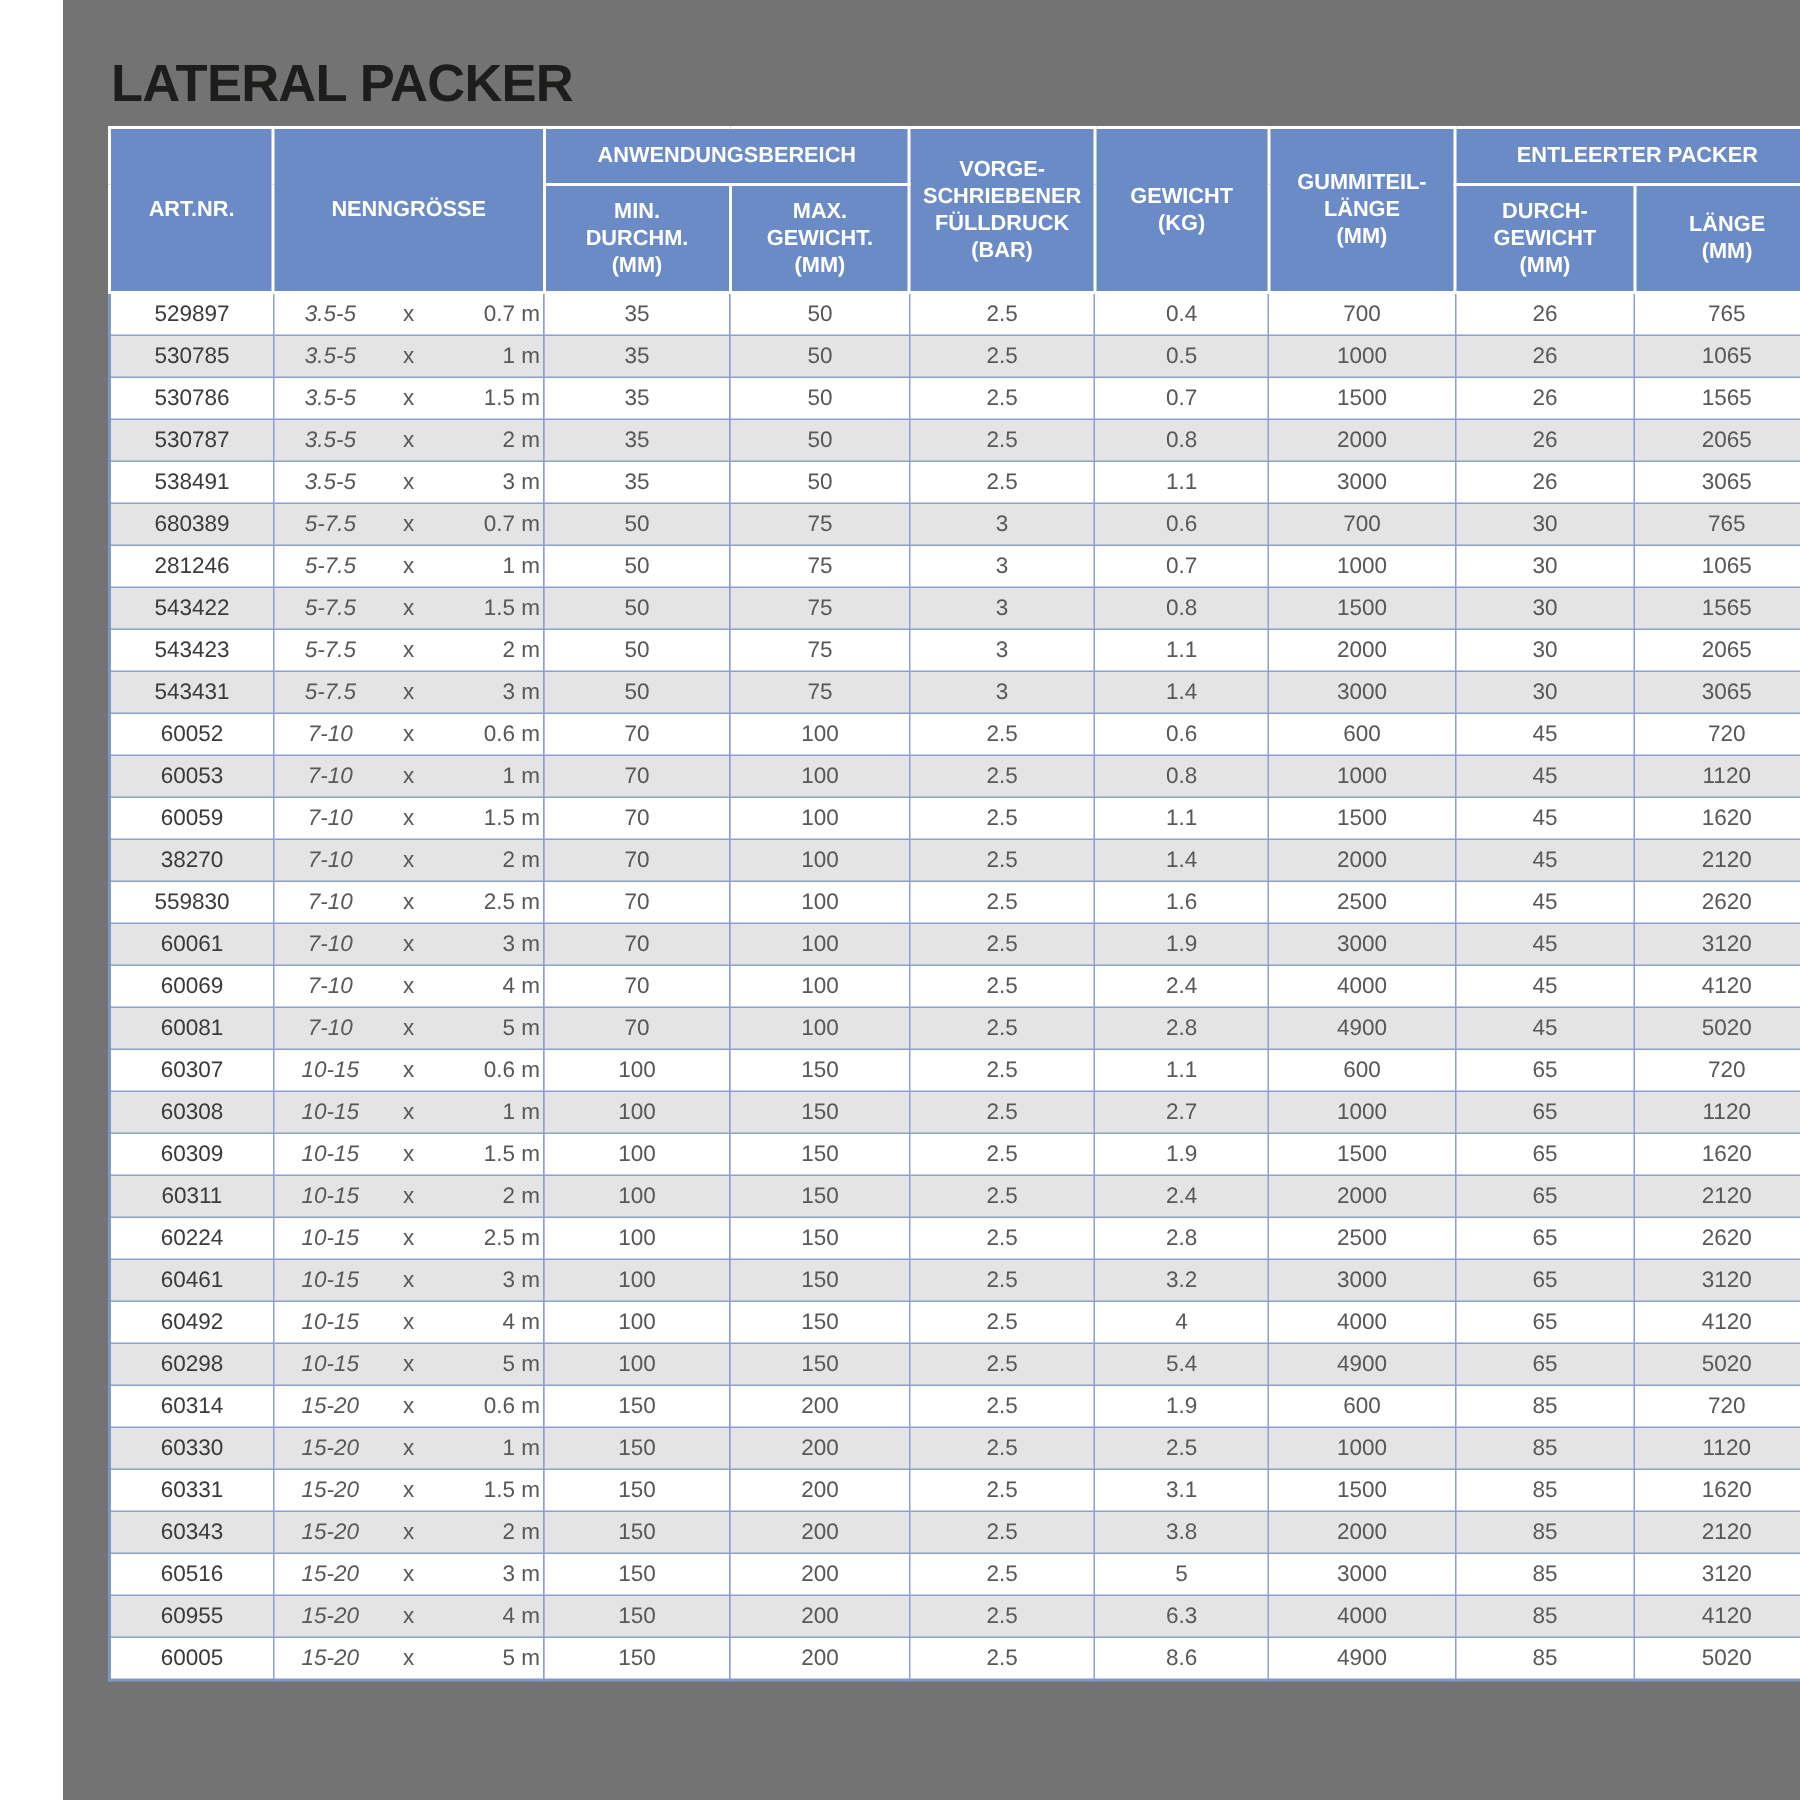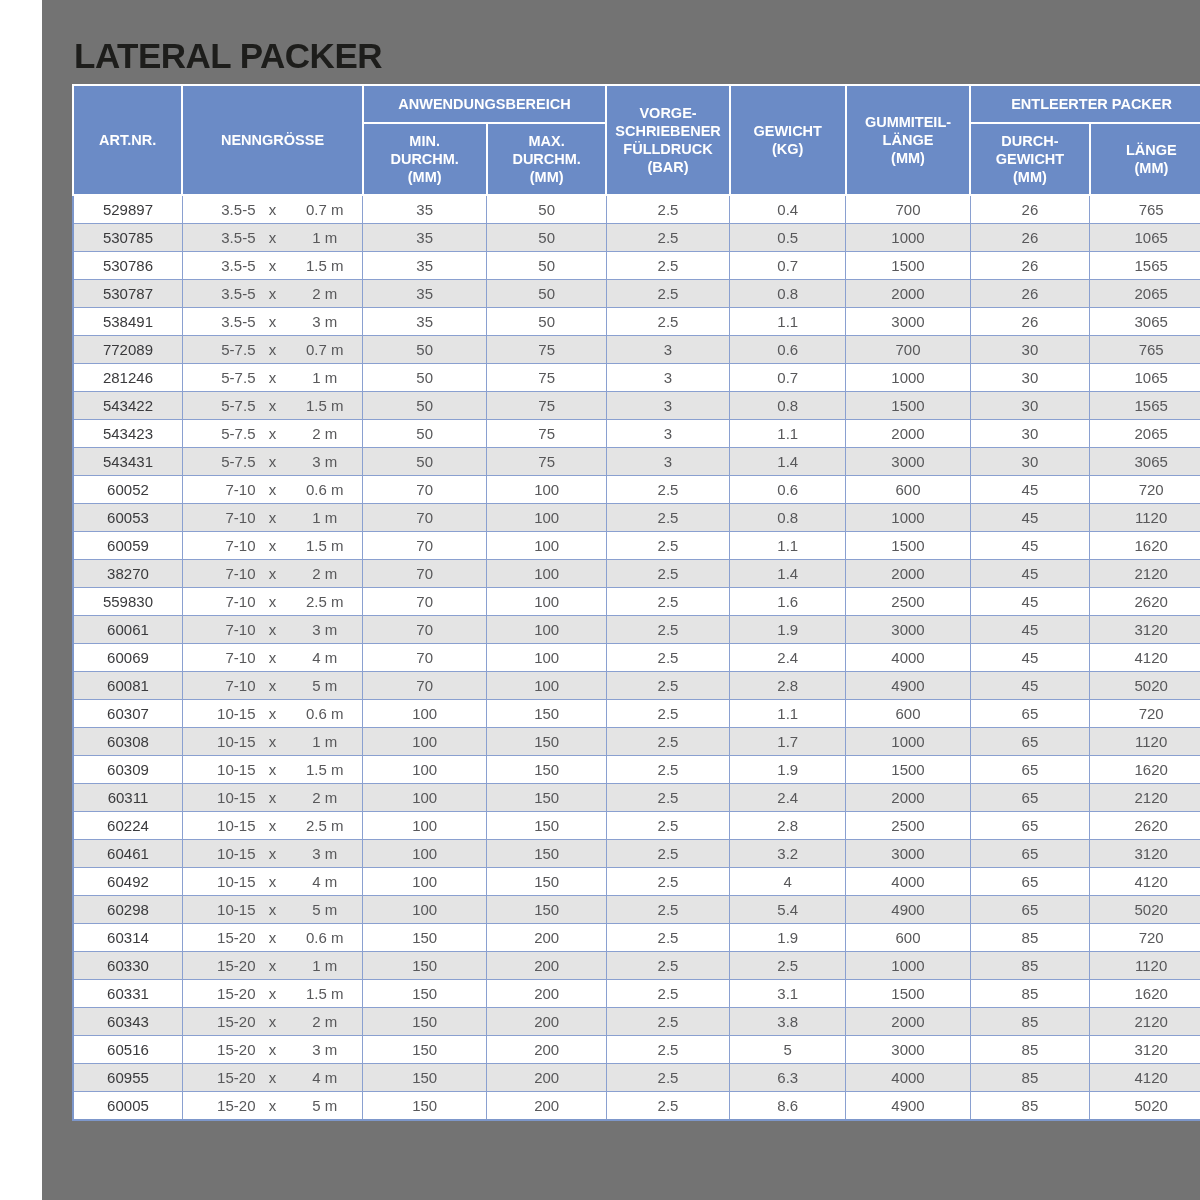--- a/index.html
+++ b/index.html
@@ -61,23 +61,23 @@
     font-weight:400;
     color:#3a3a3c;
   }
   
   td.nenn .nenn-wrap{
     display:grid;
     grid-template-columns:1fr 14px 1fr;
     align-items:center;
     width:100%;
   }
-  td.nenn .nenn-range{ text-align:right; padding-right:10px; }
+  td.nenn .nenn-range{ text-align:center; padding-right:10px;font-style:italic; }
   td.nenn .nenn-x{ text-align:center; }
-  td.nenn .nenn-len{ text-align:center; padding-left:10px; }
+  td.nenn .nenn-len{ text-align:right; padding-left:10px; }
 </style>
 </head>
 <body>
 
 <div class="page">
 
   <h1 class="page-title">LATERAL PACKER</h1>
 
   <table class="packer">
     <colgroup>
@@ -105,21 +105,21 @@
         <th rowspan="2">GUMMITEIL-
 LÄNGE
 (MM)</th>
         <th colspan="2" class="group">ENTLEERTER PACKER</th>
       </tr>
       <tr class="tier2">
         <th>MIN.
 DURCHM.
 (MM)</th>
         <th>MAX.
-DURCHM.
+GEWICHT.
 (MM)</th>
         <th>DURCH-
 GEWICHT
 (MM)</th>
         <th>LÄNGE
 (MM)</th>
       </tr>
     </thead>
     <tbody id="table-body">
         <tr>
@@ -201,21 +201,21 @@
           </td>
           <td>35</td>
           <td>50</td>
           <td>2.5</td>
           <td>1.1</td>
           <td>3000</td>
           <td>26</td>
           <td>3065</td>
         </tr>
         <tr>
-          <td class="artnr">772089</td>
+          <td class="artnr">680389</td>
           <td class="nenn">
             <span class="nenn-wrap">
               <span class="nenn-range">5-7.5</span>
               <span class="nenn-x">x</span>
               <span class="nenn-len">0.7 m</span>
             </span>
           </td>
           <td>50</td>
           <td>75</td>
           <td>3</td>
@@ -450,21 +450,21 @@
           <td class="nenn">
             <span class="nenn-wrap">
               <span class="nenn-range">10-15</span>
               <span class="nenn-x">x</span>
               <span class="nenn-len">1 m</span>
             </span>
           </td>
           <td>100</td>
           <td>150</td>
           <td>2.5</td>
-          <td>1.7</td>
+          <td>2.7</td>
           <td>1000</td>
           <td>65</td>
           <td>1120</td>
         </tr>
         <tr>
           <td class="artnr">60309</td>
           <td class="nenn">
             <span class="nenn-wrap">
               <span class="nenn-range">10-15</span>
               <span class="nenn-x">x</span>

